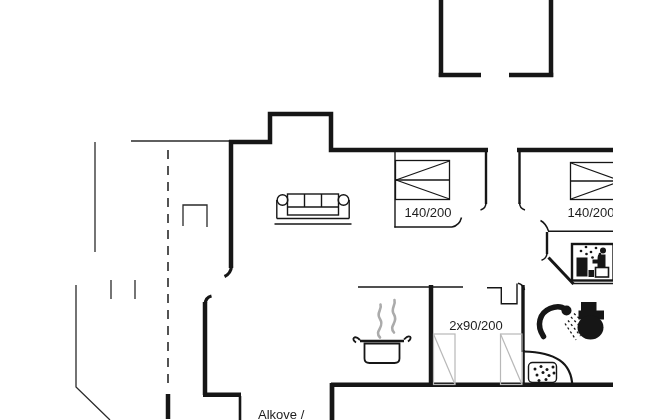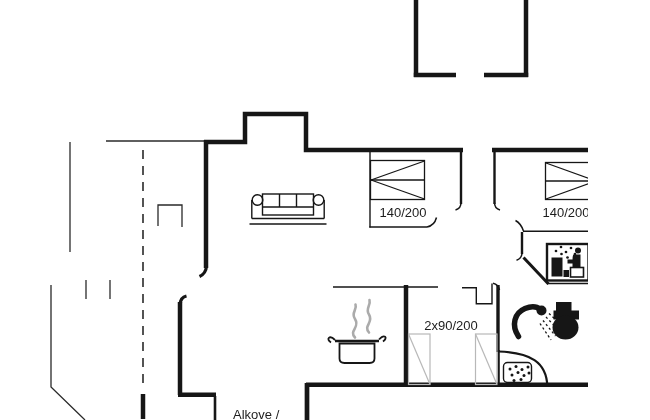--- a/index.html
+++ b/index.html
@@ -1,17 +1,17 @@
 <!DOCTYPE html>
 <html><head>
 <meta charset="utf-8">
 <style>
   html,body{margin:0;padding:0;background:#ffffff;}
   .stage{width:588px;height:420px;background:#ffffff;overflow:hidden;position:relative;
-         font-family:"Liberation Sans", sans-serif;}
+         font-family:"Liberation Sans", sans-serif;padding-left:25px;}
   svg{display:block;}
   .lbl{font-family:"Liberation Sans", sans-serif;font-size:13px;fill:#1d1d1d;}
   .wall{stroke:#161616;fill:none;}
   .thin{stroke:#2a2a2a;fill:none;}
   .gray{stroke:#b8b8b8;fill:none;}
   .steam{stroke:#ababab;fill:none;}
   .blk{fill:#161616;stroke:none;}
 </style>
 </head>
 <body>

